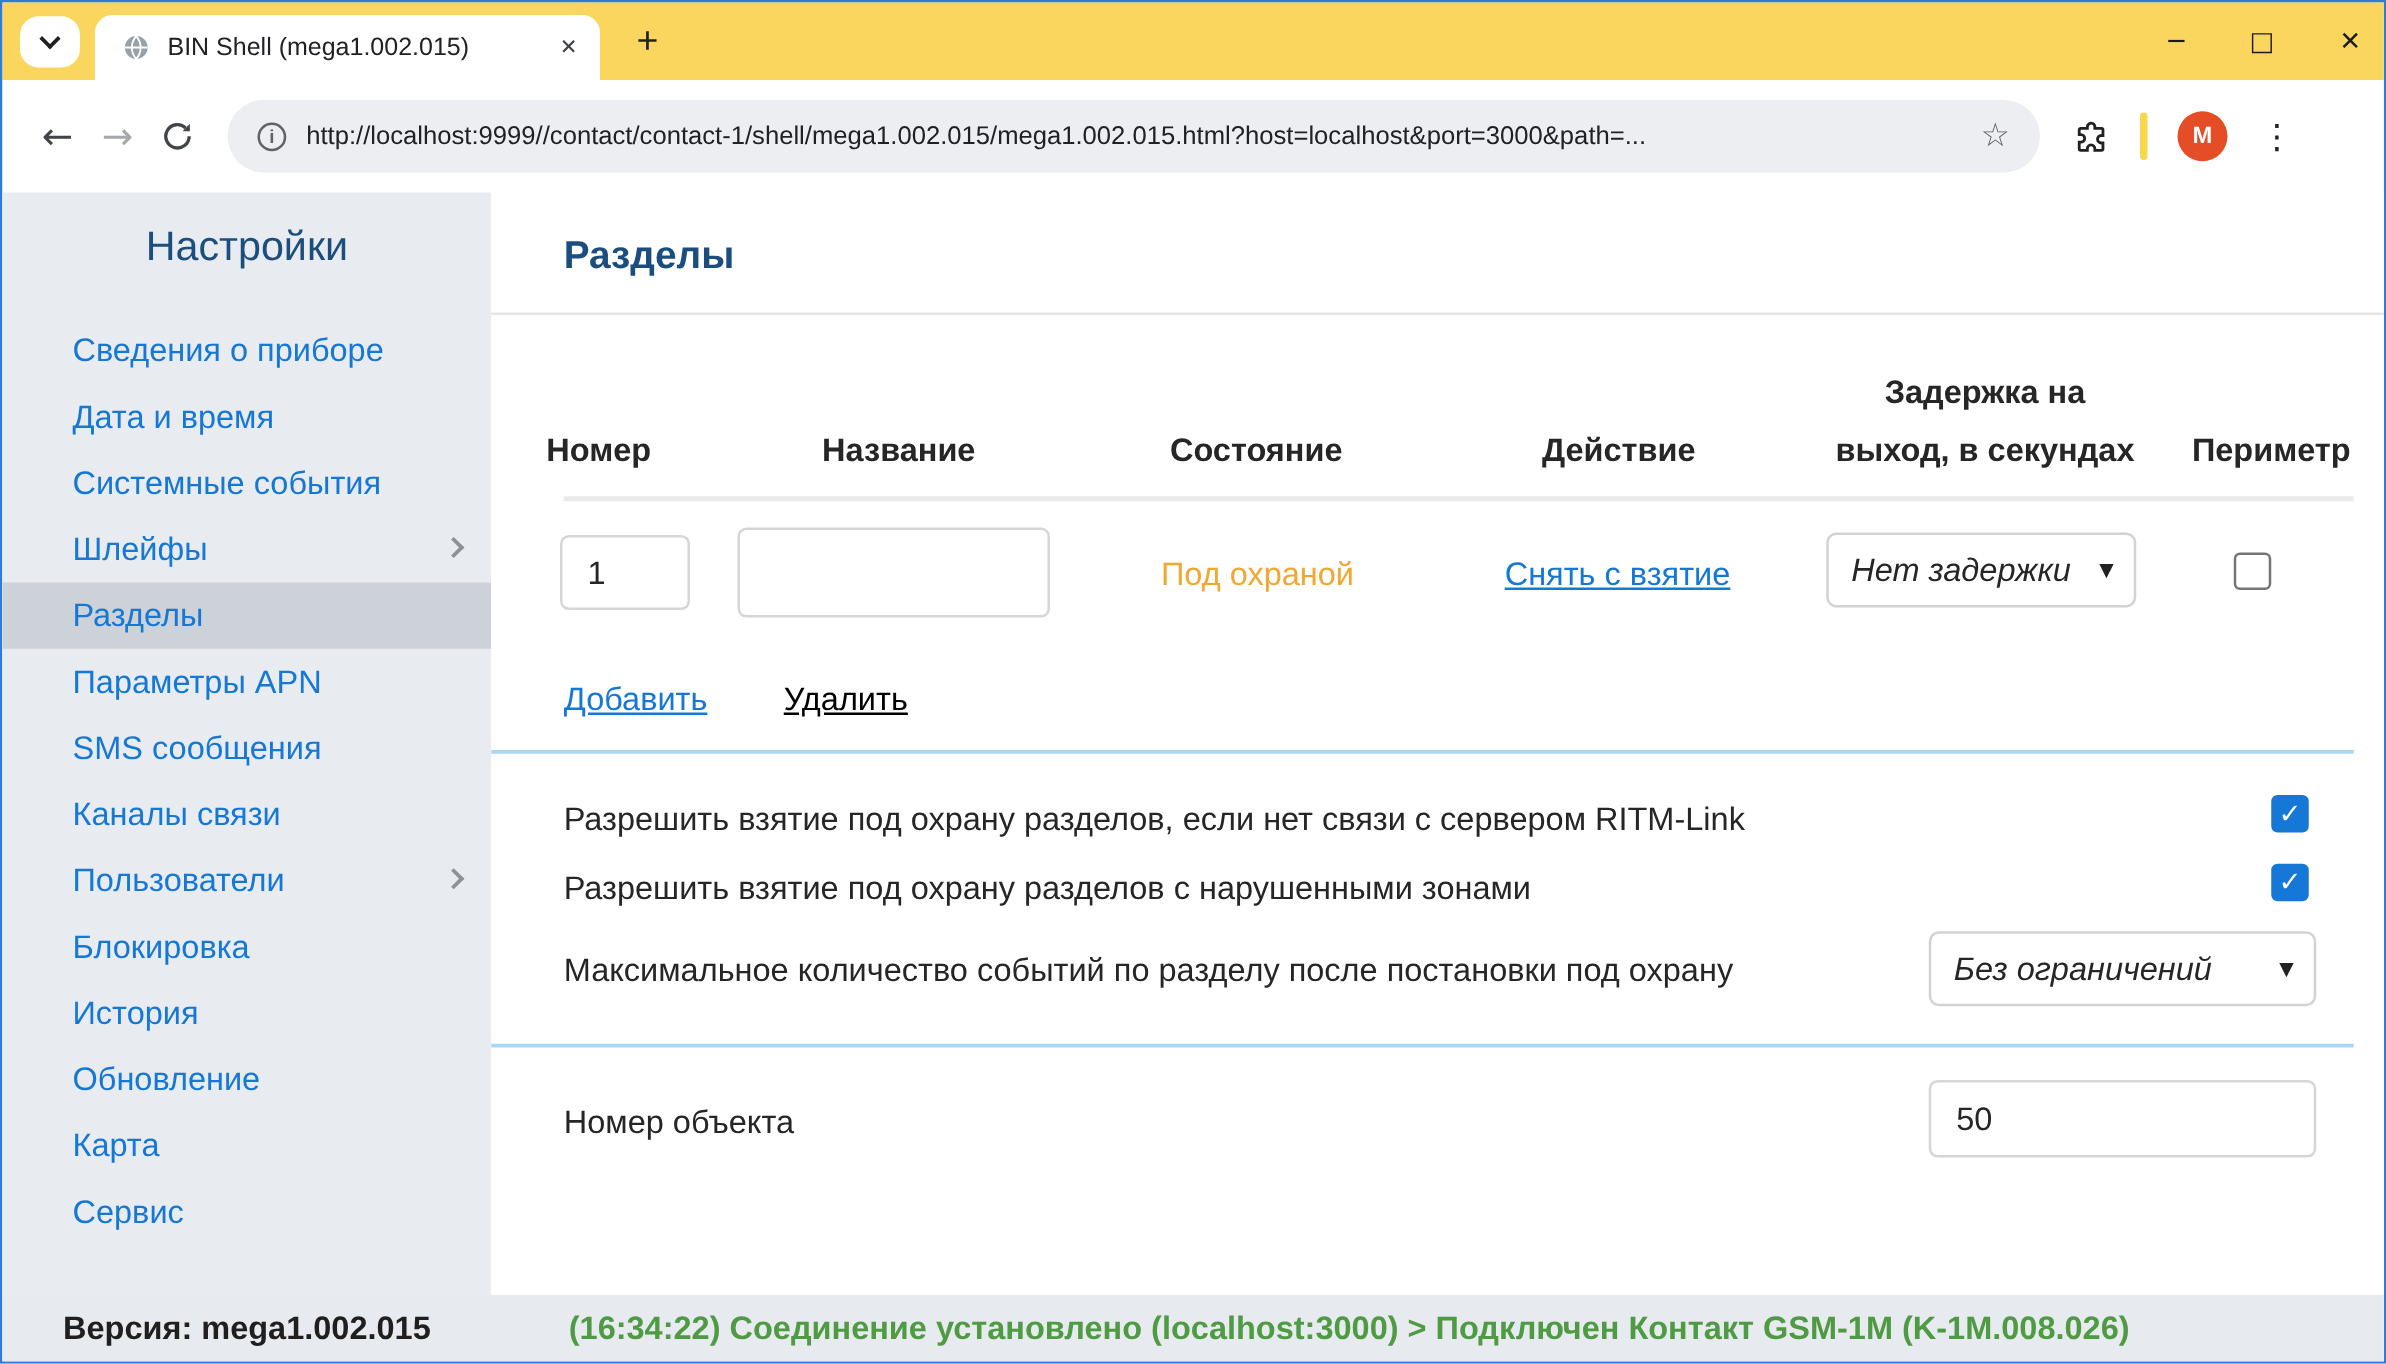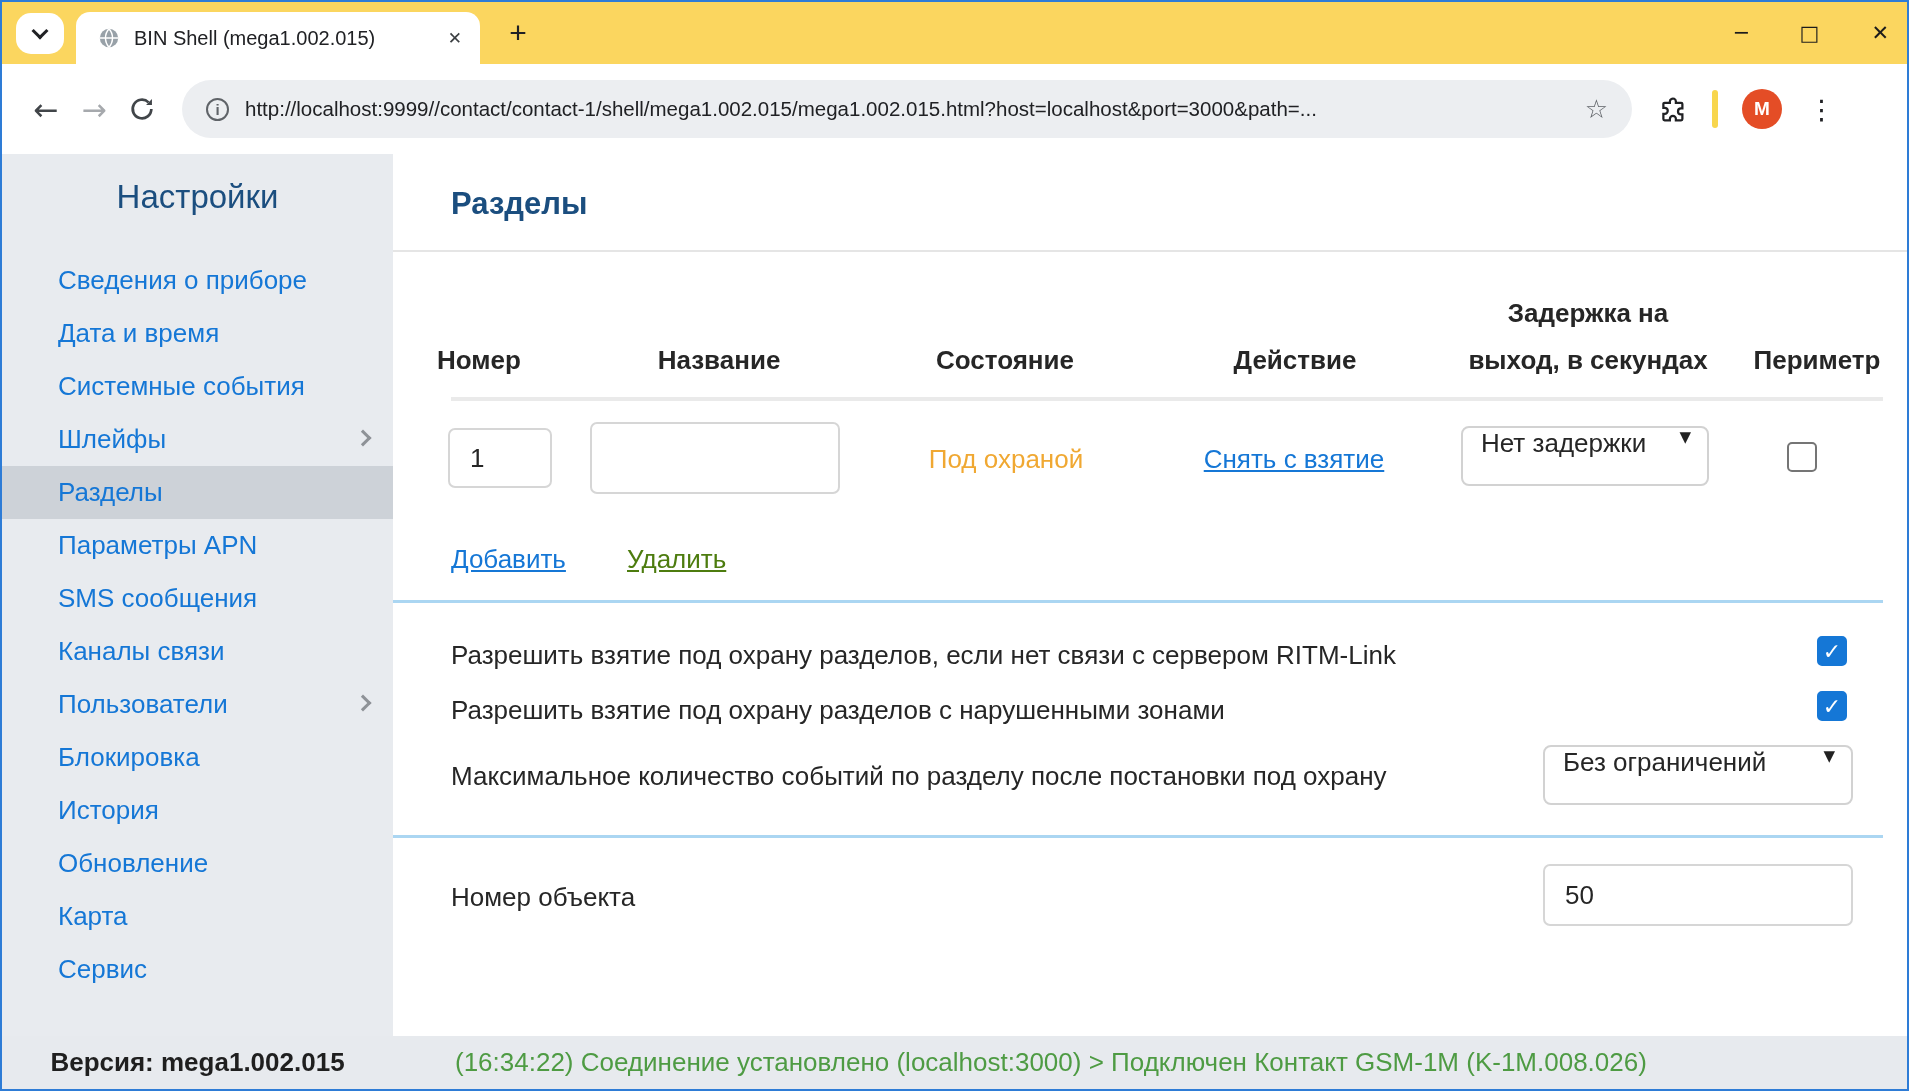--- a/index.html
+++ b/index.html
@@ -58,41 +58,41 @@
 
   .thead-cell { position:absolute; top:150px; height:72px; display:flex; align-items:flex-end;
                 justify-content:center; font-weight:bold; line-height:32px; text-align:center; }
   .thead-divider { position:absolute; left:58px; right:24px; top:243px; height:4px; background:#EAEAEA; }
 
   .row-input { position:absolute; border:2px solid #D6D6D6; border-radius:7px; font-size:26px; color:#262626;
                font-family:"Liberation Sans",sans-serif; outline:none; }
   .cell-center { position:absolute; width:200px; text-align:center; }
   .state-text { color:#F0A832; }
   .link { color:#1577D6; text-decoration:underline; cursor:pointer; }
-  .link.disabled { color:#4d7c0f; cursor:default; }
+  .link.disabled { color:#000000; cursor:default; }
   .selectbox { position:absolute; border:2px solid #D2D2D2; border-radius:8px; background:#fff;
-               display:flex; align-items:flex-start; cursor:pointer; }
+               display:flex; align-items:center; cursor:pointer;font-style:italic; }
   .selectbox .sel-text { margin-left:18px; flex:1; white-space:nowrap; }
   .selectbox .caret { font-family:"DejaVu Sans",sans-serif; font-size:15px; color:#222; margin-right:16px; }
 
   .checkbox { position:absolute; width:30px; height:30px; border:2px solid #757575; border-radius:5px;
               background:#fff; display:flex; align-items:center; justify-content:center; cursor:pointer; }
   .checkbox .mark { display:none; font-family:"DejaVu Sans",sans-serif; color:#fff; font-size:22px; font-weight:bold; }
   .checkbox.checked { background:#1577D6; border-color:#1577D6; }
   .checkbox.checked .mark { display:block; }
 
   .sec-divider { position:absolute; left:0; right:24px; height:3px; background:#ABD6F2; }
   .opt-label { position:absolute; left:58px; white-space:nowrap; }
 
   
   .statusbar { position:absolute; left:0; right:0; bottom:0; height:53px; background:#E7EAEE; }
   .version { position:absolute; left:0; top:0; width:391px; height:53px; display:flex; align-items:center;
              justify-content:center; font-weight:bold; font-size:26px; color:#1F1F1F; }
   .status-msg { position:absolute; left:453px; top:0; height:53px; display:flex; align-items:center;
-                font-weight:normal; font-size:26px; color:#4E9B43; white-space:nowrap; }
+                font-weight:bold; font-size:26px; color:#4E9B43; white-space:nowrap; }
 </style>
 </head>
 <body>
 
 <div id="window">
 
   <div class="tabstrip">
     <div class="tab-search">
       <span class="chev-down"></span>
     </div>

